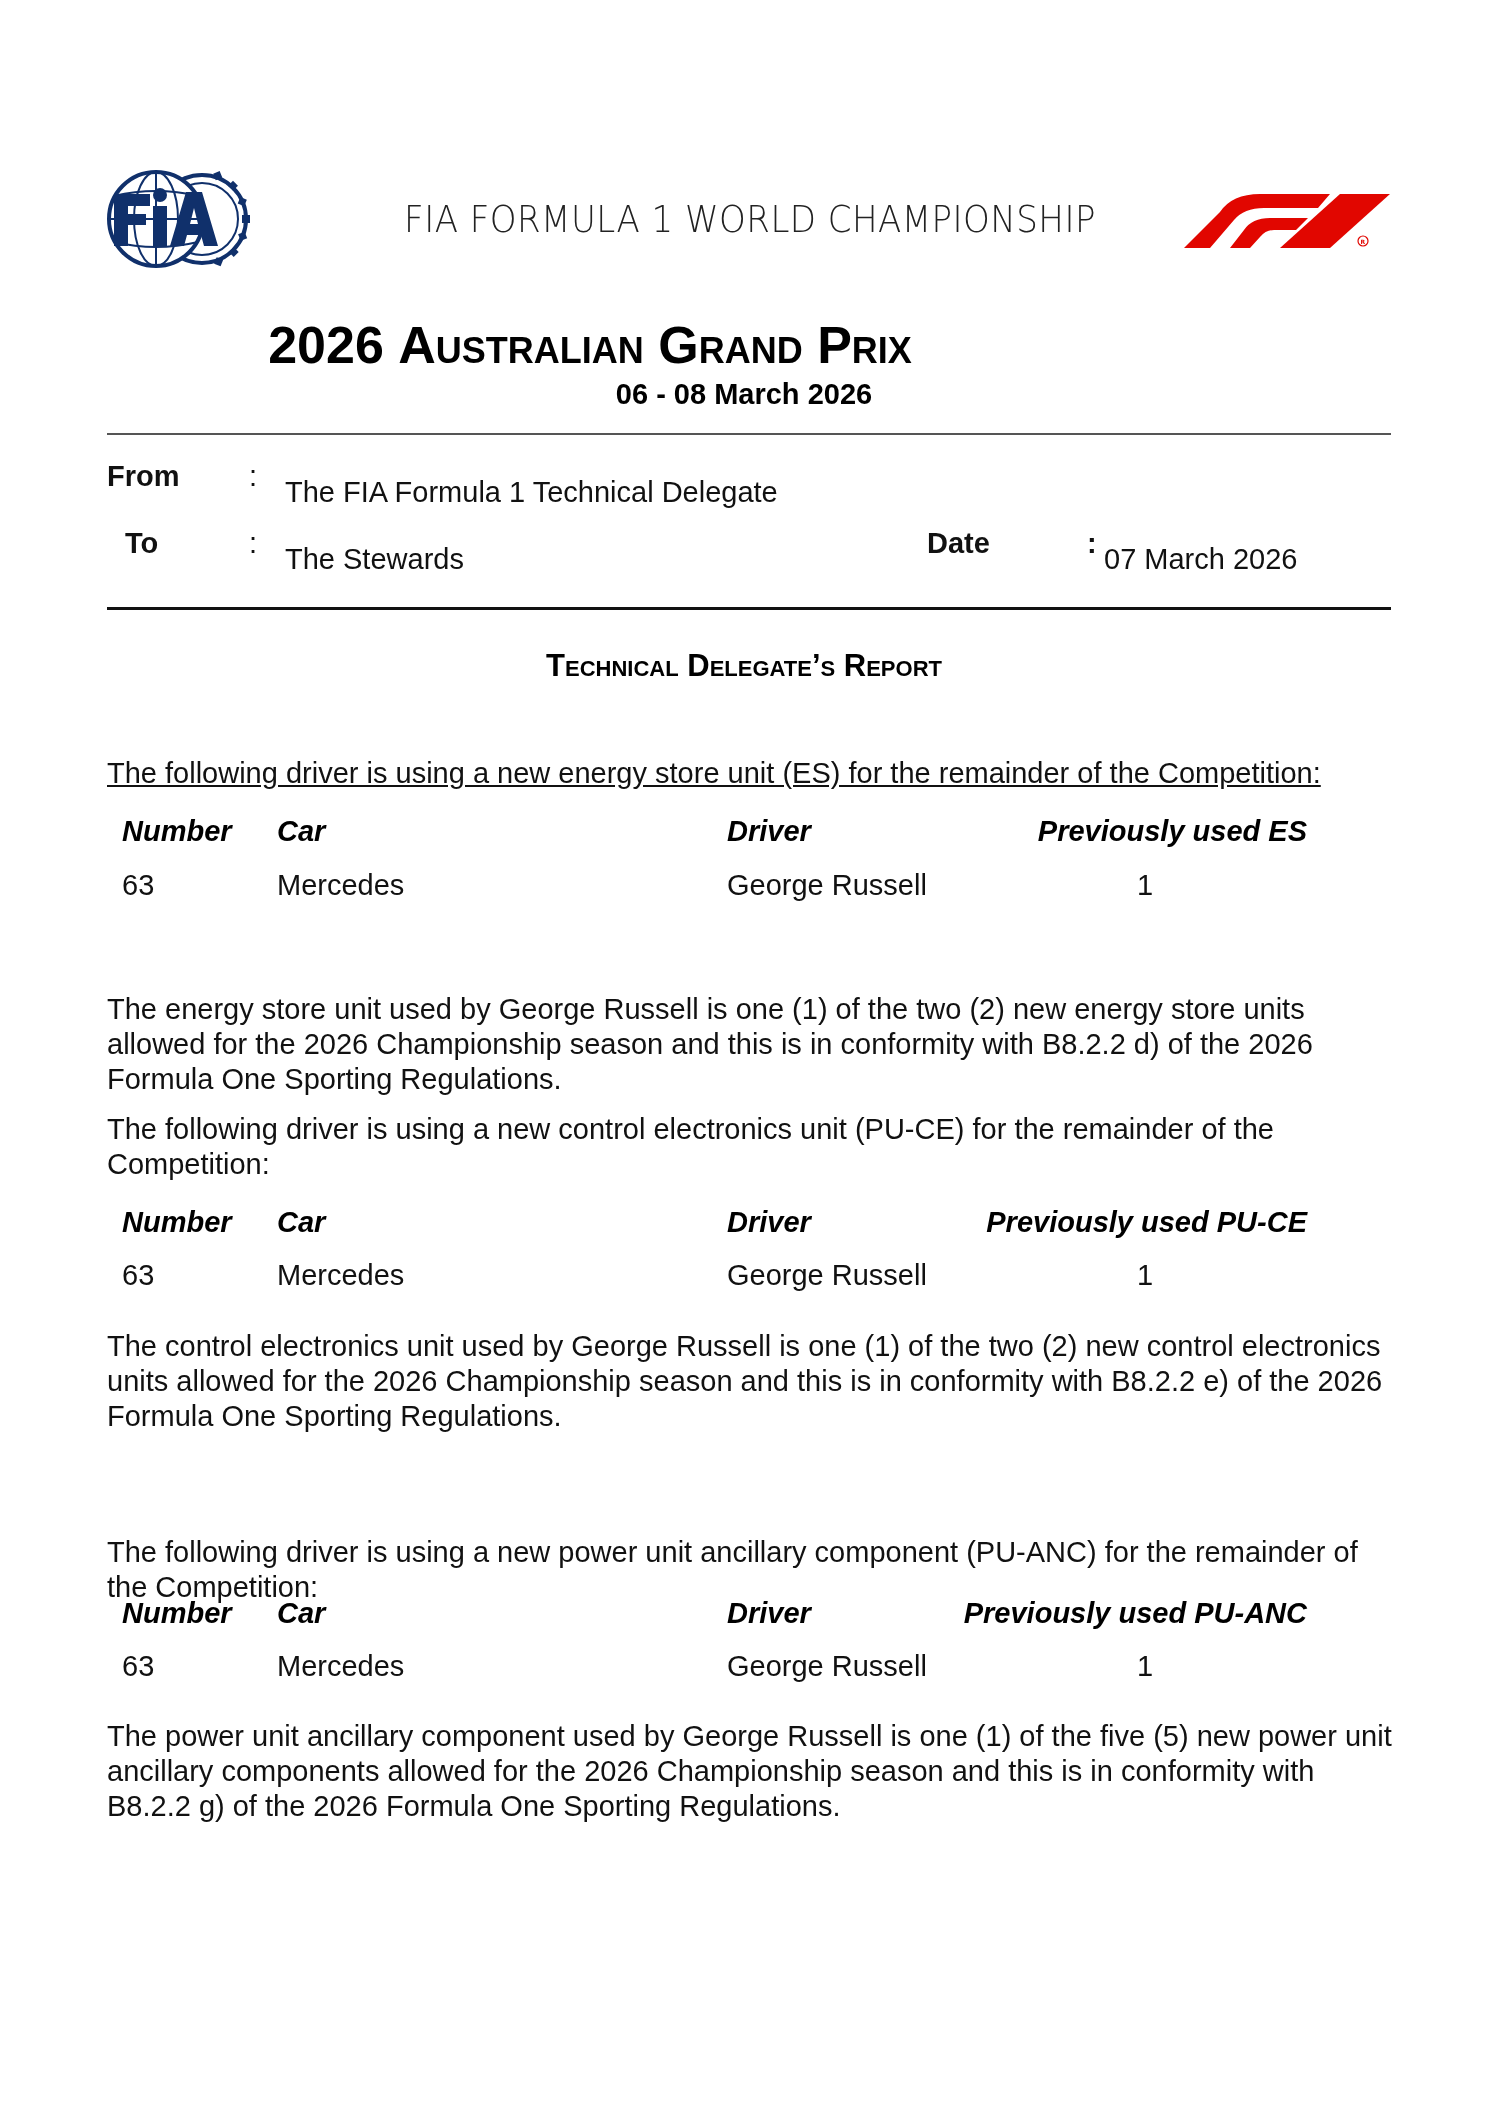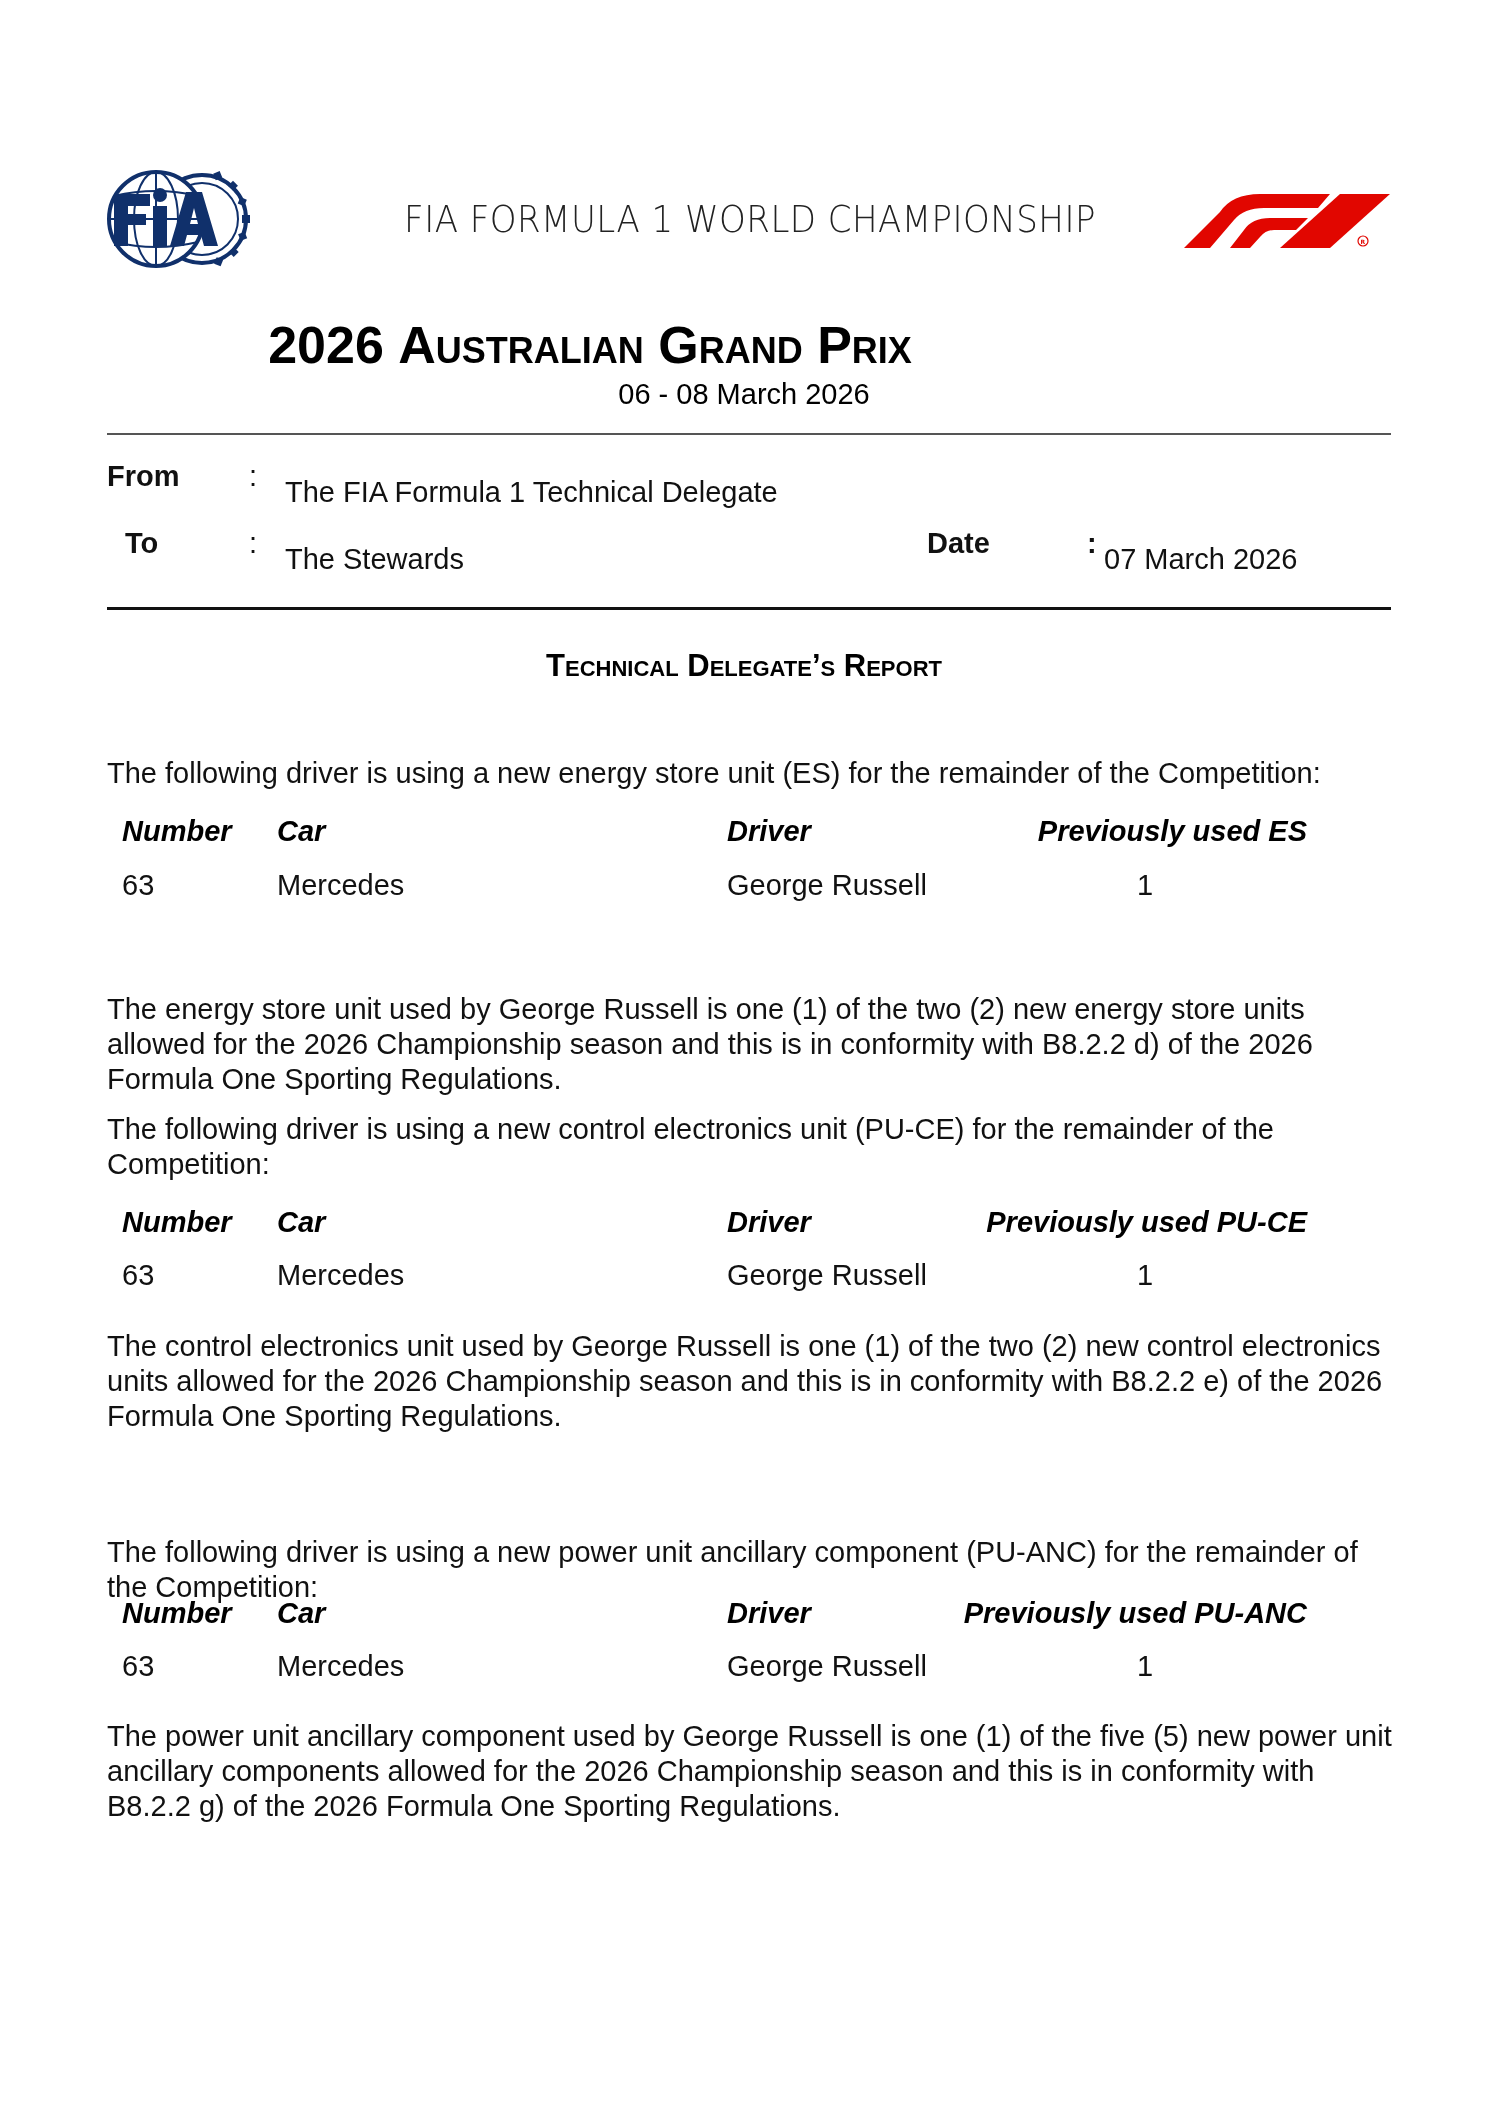--- a/index.html
+++ b/index.html
@@ -16,21 +16,21 @@
     -webkit-text-stroke: 0; font-stretch: condensed;
   }
   .logo-f1 { left: 1180px; top: 190px; width: 215px; height: 62px; }
   .title {
     left: 0; width: 1180px; top: 315px; text-align: center;
     font-size: 52px; font-weight: bold; letter-spacing: 0px; color: #000;
   }
   .title .sc { font-variant: small-caps; }
   .subtitle {
     left: 0; width: 1488px; top: 378px; text-align: center;
-    font-size: 29px; font-weight: normal; color: #000;
+    font-size: 29px; font-weight: bold; color: #000;
   }
   .hr { left: 107px; width: 1284px; background: #333; }
   .hr1 { top: 433px; height: 2px; background: #555; }
   .hr2 { top: 607px; height: 3px; background: #111; }
   .meta { font-size: 29px; color: #111; }
   .meta .lbl { font-weight: bold; position: absolute; }
   .meta .colon { position: absolute; }
   .meta .val { position: absolute; white-space: nowrap; margin-top: 16px; }
   .report-heading {
     left: 0; width: 1488px; top: 648px; text-align: center;
@@ -122,21 +122,21 @@
   <span class="val" style="left:285px;">The Stewards</span>
   <span class="lbl" style="left:927px;">Date</span>
   <span class="colon" style="left:1087px; font-weight:bold;">:</span>
   <span class="val" style="left:1104px;">07 March 2026</span>
 </div>
 
 <div class="abs hr hr2"></div>
 
 <div class="abs report-heading">Technical Delegate’s Report</div>
 
-<div class="abs para" style="top:756px;">The following driver is using a new energy store unit (ES) for the remainder of the Competition:</div>
+<div class="abs para" style="top:756px;text-decoration:underline;">The following driver is using a new energy store unit (ES) for the remainder of the Competition:</div>
 <div class="abs thead" style="top:815px;">
   <span class="c-num">Number</span>
   <span class="c-car">Car</span>
   <span class="c-drv">Driver</span>
   <span class="c-prev">Previously used ES</span>
 </div>
 <div class="abs trow" style="top:869px;">
   <span class="c-num">63</span>
   <span class="c-car">Mercedes</span>
   <span class="c-drv">George Russell</span>

